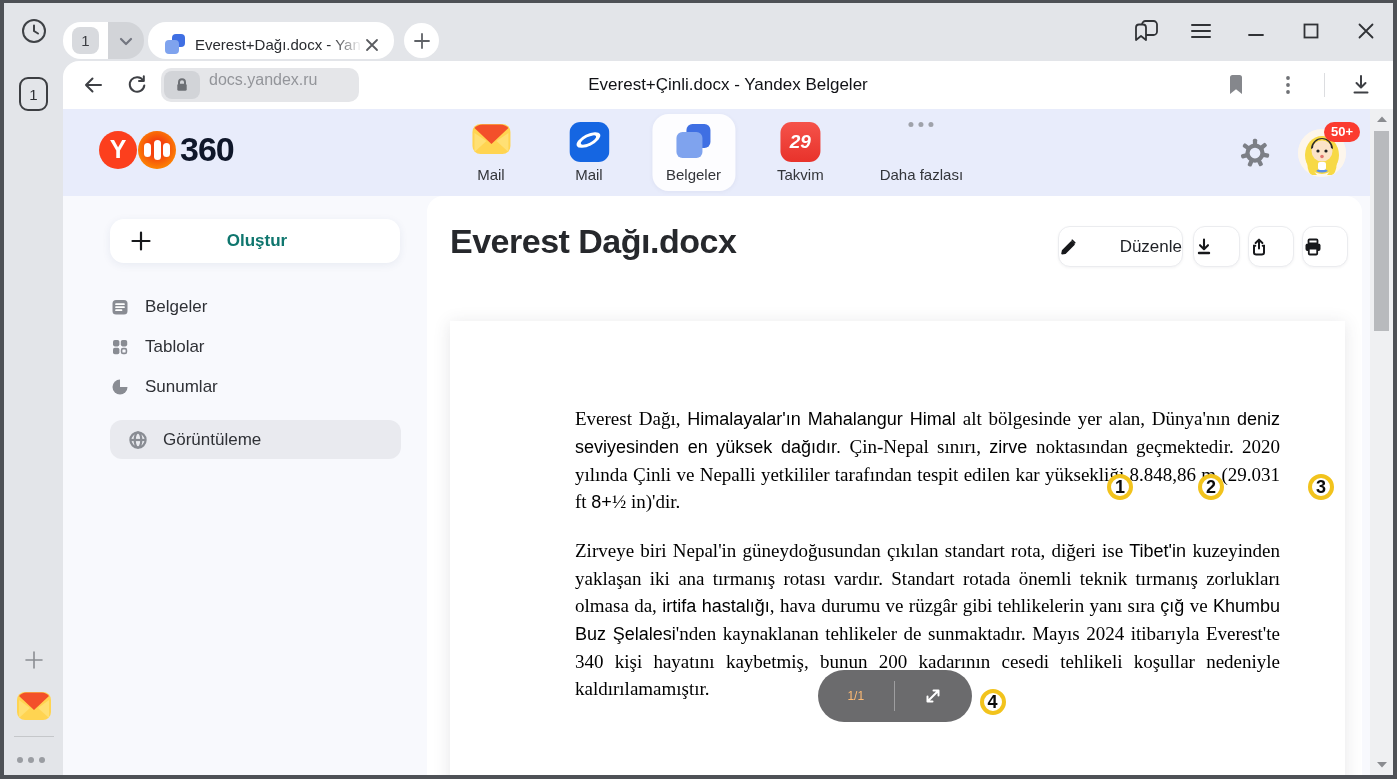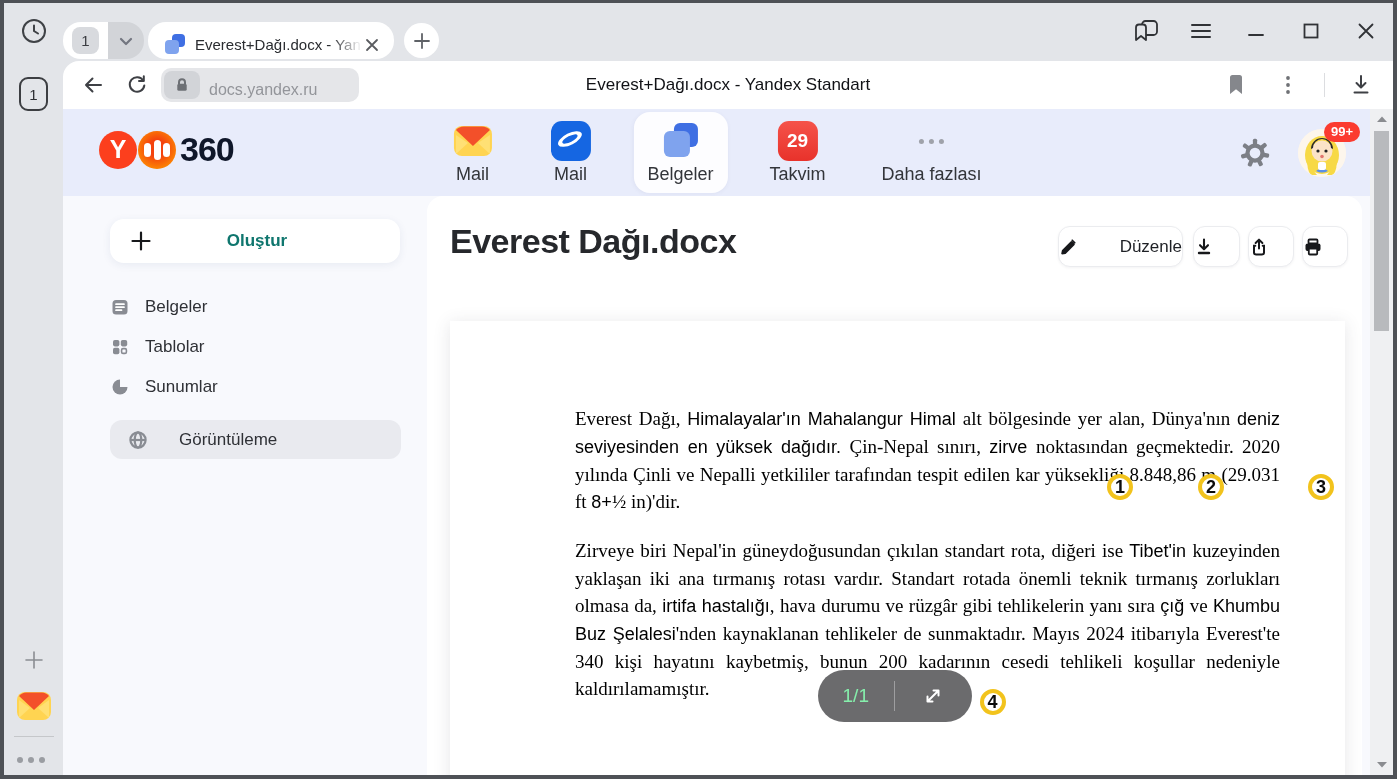--- a/index.html
+++ b/index.html
@@ -21,21 +21,21 @@
   .tab-title { flex:1; font-size:15px; color:#2a2c30; white-space:nowrap; overflow:hidden; position:relative; }
   .tab-title::after { content:""; position:absolute; right:0; top:0; bottom:0; width:30px; background:linear-gradient(to right, rgba(255,255,255,0), #fff); }
   .tab-close { width:20px; height:20px; display:flex; align-items:center; justify-content:center; }
   .newtab-btn { position:absolute; left:400px; top:20px; width:35px; height:35px; border-radius:50%; background:#fff; display:flex; align-items:center; justify-content:center; }
   .chrome-icons { position:absolute; right:12px; top:13px; display:flex; gap:25px; }
   .chrome-icons > div { width:30px; height:30px; display:flex; align-items:center; justify-content:center; }
 
   
   .toolbar { position:absolute; top:58px; left:59px; right:0; height:48px; background:#fff; border-radius:16px 0 0 0; display:flex; align-items:center; padding:0 16px 0 14px; }
   .tb-btn { width:32px; height:32px; display:flex; align-items:center; justify-content:center; flex:0 0 auto; }
-  .url-pill { margin-left:8px; width:198px; height:34px; background:#e5e6e9; border-radius:10px; display:flex; align-items:flex-end; padding:3px; flex:0 0 auto; }
+  .url-pill { margin-left:8px; width:198px; height:34px; background:#e5e6e9; border-radius:10px; display:flex; align-items:flex-start; padding:3px; flex:0 0 auto; }
   .lock-chip { width:36px; height:28px; background:#d2d4d8; border-radius:8px; display:flex; align-items:center; justify-content:center; }
   .url-text { margin-left:9px; font-size:16px; color:#93959a; }
   .page-title { position:absolute; left:140px; right:140px; text-align:center; font-size:17px; color:#111216; pointer-events:none; }
   .tb-right { margin-left:auto; display:flex; align-items:center; gap:20px; }
   .tb-divider { width:1px; height:24px; background:#dcdde0; }
 
   
   .left-strip { position:absolute; top:58px; left:0; width:59px; bottom:0; background:#e3e5e9; }
   .side-tile { position:absolute; left:15px; top:16px; width:29px; height:34px; border:2px solid #3c3e42; border-radius:9px; display:flex; align-items:center; justify-content:center; font-size:15px; color:#2e3034; }
   .strip-plus { position:absolute; left:17px; bottom:102px; width:26px; height:26px; display:flex; align-items:center; justify-content:center; }
@@ -58,43 +58,43 @@
   .logo-y { width:38px; height:38px; border-radius:50%; background:#fc3f1d; color:#fff; display:flex; align-items:center; justify-content:center; font-size:25px; font-weight:700; }
   .logo-o { width:38px; height:38px; border-radius:50%; margin-left:1px; background:radial-gradient(circle at 50% 45%, #f4430e 30%, #ff9500 85%); position:relative; }
   .logo-o i { position:absolute; background:#fff; border-radius:5px; width:7px; }
   .logo-o i:nth-child(1){ left:6px; top:12px; height:14px; }
   .logo-o i:nth-child(2){ left:15.5px; top:9px; height:20px; }
   .logo-o i:nth-child(3){ left:25px; top:12px; height:14px; }
   .logo-360 { margin-left:4px; font-size:34px; font-weight:700; color:#0f172a; letter-spacing:-1px; }
   .site-nav { position:absolute; left:50%; top:0; height:87px; transform:translateX(-50%); display:flex; align-items:center; gap:28px; }
   .nav-item { min-width:70px; padding:8px 14px; border-radius:16px; display:flex; flex-direction:column; align-items:center; }
   .nav-item.active { background:#fdfdff; box-shadow:0 1px 4px rgba(60,70,120,0.06); }
-  .nav-ico { height:42px; display:flex; align-items:center; justify-content:center; position:relative; }
-  .nav-label { font-size:18px; color:#33353a; margin-top:2px; white-space:nowrap; }
+  .nav-ico { height:42px; display:flex; align-items:flex-start; justify-content:center; position:relative;font-style:italic; }
+  .nav-label { font-size:15px; color:#33353a; margin-top:2px; white-space:nowrap; }
   .cal-ic { width:40px; height:40px; border-radius:11px; background:linear-gradient(#f5534a,#e8322b); color:#fff; font-size:19px; font-weight:700; display:flex; align-items:center; justify-content:center; }
   .docs-app { position:relative; width:40px; height:40px; }
   .docs-app .back { position:absolute; right:3px; top:2px; width:24px; height:24px; background:#3f6fe3; border-radius:6px; }
   .docs-app .front { position:absolute; left:3px; top:10px; width:26px; height:26px; background:#7fa3ee; border-radius:6px; }
   .more-ic { display:flex; gap:5px; }
   .more-ic i { width:5px; height:5px; border-radius:50%; background:#9fa2aa; }
   .hdr-right { position:absolute; right:24px; top:0; height:87px; display:flex; align-items:center; gap:26px; }
   .gear-btn { width:34px; height:34px; display:flex; align-items:center; justify-content:center; }
   .avatar-wrap { position:relative; width:48px; height:48px; }
   .avatar { width:48px; height:48px; border-radius:50%; overflow:hidden; background:#fdf6ec; }
   .avatar-badge { position:absolute; top:-7px; right:-14px; background:#fb3b30; color:#fff; font-size:13px; font-weight:700; border-radius:11px; padding:2px 7px 3px; }
 
   
   .site-body { flex:1; background:#f8f9fd; position:relative; display:flex; }
   .side-panel { width:364px; flex:0 0 364px; position:relative; }
   .create-btn { position:absolute; left:47px; top:23px; width:290px; height:44px; background:#fff; border-radius:14px; box-shadow:0 2px 8px rgba(40,60,120,0.08); display:flex; align-items:center; padding:0 20px; }
   .create-label { flex:1; text-align:center; font-size:17px; font-weight:600; color:#0f766e; margin-right:18px; }
   .side-list { position:absolute; left:47px; top:91px; width:290px; }
   .side-item { height:40px; display:flex; align-items:center; gap:15px; }
   .side-item span { font-size:17px; color:#2f3136; }
-  .view-item { position:absolute; left:47px; top:224px; width:291px; height:39px; background:#e9eaef; border-radius:12px; display:flex; align-items:center; padding-left:18px; gap:31px; }
+  .view-item { position:absolute; left:47px; top:224px; width:291px; height:39px; background:#e9eaef; border-radius:12px; display:flex; align-items:center; padding-left:18px; gap:15px; }
   .view-item span { font-size:17px; color:#2f3136; }
 
   .main { flex:1; background:#fff; border-radius:16px 16px 0 0; margin-right:8px; position:relative; overflow:hidden; }
   .doc-title { position:absolute; left:23px; top:26px; font-size:34px; font-weight:700; color:#26282c; letter-spacing:-0.5px;text-align:center; }
   .act-btn { position:absolute; top:30px; height:41px; background:#fff; border:1px solid #ebecef; border-radius:12px; box-shadow:0 1px 3px rgba(20,20,40,0.05); display:flex; align-items:center; justify-content:space-between; }
   .btn-edit { right:179px; width:125px; gap:10px; }
   .btn-edit span { font-size:17px; font-weight:500; color:#1e2025; }
   .btn-download { right:122px; width:47px; }
   .btn-share { right:68px; width:46px; }
   .btn-print { right:14px; width:46px; }
@@ -103,21 +103,21 @@
   .ann-2 { left:771px; top:278px; }
   .ann-3 { left:881px; top:278px; }
   .ann-4 { left:calc(50% + 85px); bottom:60px; }
 
   .doc-card { position:absolute; top:125px; left:23px; right:17px; height:620px; background:#fff; box-shadow:0 2px 16px rgba(60,64,80,0.13); padding:84px 65px 0 125px; }
   .doc-para { font-family:"Liberation Serif", serif; font-size:19px; line-height:27px; color:#000; text-align:justify; margin-bottom:21px; }
   .doc-para .b { font-weight:400;margin-top:32px; }
   .doc-para .sans { font-family:"Liberation Sans", sans-serif; font-size:18px; }
 
   .pager { position:absolute; left:50%; transform:translateX(-50%); bottom:53px; width:154px; height:52px; border-radius:26px; background:rgba(98,98,100,0.94); display:flex; align-items:center; z-index:20; }
-  .pager-count { flex:1; text-align:center; color:#86efac; font-size:19px; }
+  .pager-count { flex:1; text-align:center; color:#fdba74; font-size:12px; }
   .pager-div { width:1px; height:30px; background:rgba(255,255,255,0.35); }
   .pager-expand { flex:1; display:flex; align-items:center; justify-content:center; }
 </style>
 </head>
 <body>
 
 <div class="window">
 
   <div class="tabbar">
     <div class="clock-btn">
@@ -197,21 +197,21 @@
     </div>
     <div class="url-pill">
       <div class="lock-chip">
         <svg width="14" height="16" viewBox="0 0 14 16">
             <path d="M4 7 V5.2 a3 3 0 0 1 6 0 V7" fill="none" stroke="#6d7075" stroke-width="2"></path>
             <rect x="2.3" y="6.8" width="9.4" height="7" rx="1.6" fill="#6d7075"></rect>
           </svg>
       </div>
       <div class="url-text">docs.yandex.ru</div>
     </div>
-    <div class="page-title">Everest+Dağı.docx - Yandex Standart</div>
+    <div class="page-title">Everest+Çinli.docx - Yandex Belgeler</div>
     <div class="tb-right">
       <div class="tb-btn">
         <svg width="16" height="20" viewBox="0 0 16 20">
             <path d="M2 2.5 a2.5 2.5 0 0 1 2.5 -2.5 h7 A2.5 2.5 0 0 1 14 2.5 V19 l-6 -4.8 L2 19 z" fill="#85878c"></path>
           </svg>
       </div>
       <div class="tb-btn">
         <svg width="6" height="20" viewBox="0 0 6 20">
             <circle cx="3" cy="3" r="1.9" fill="#6f7175"></circle>
             <circle cx="3" cy="10" r="1.9" fill="#6f7175"></circle>
@@ -339,21 +339,21 @@
                 <path d="M13 20 a11 11 0 0 1 22 0 l-2 -1 a9 9 0 0 0 -18 0 z" fill="#2b2b2b"></path>
                 <circle cx="20" cy="22" r="1.6" fill="#222"></circle>
                 <circle cx="28" cy="22" r="1.6" fill="#222"></circle>
                 <circle cx="24" cy="27.5" r="1.8" fill="#e2766f"></circle>
                 <path d="M10 30 q-2 10 3 16 h6 q-6 -6 -4 -16 z" fill="#f7d945"></path>
                 <path d="M38 30 q2 10 -3 16 h-6 q6 -6 4 -16 z" fill="#f7d945"></path>
                 <path d="M24 38 l-6 4 q6 3 12 0 z" fill="#5a8fe8"></path>
                 <rect x="20" y="33" width="8" height="8" rx="2" fill="#fff"></rect>
               </svg>
             </div>
-            <div class="avatar-badge">99+</div>
+            <div class="avatar-badge">50+</div>
           </div>
         </div>
       </div>
 
       <div class="site-body">
 
         <div class="side-panel">
           <div class="create-btn">
             <svg width="22" height="22" viewBox="0 0 22 22">
                 <path d="M11 2.5 V19.5 M2.5 11 H19.5" stroke="#17181b" stroke-width="2.2" stroke-linecap="round"></path>

